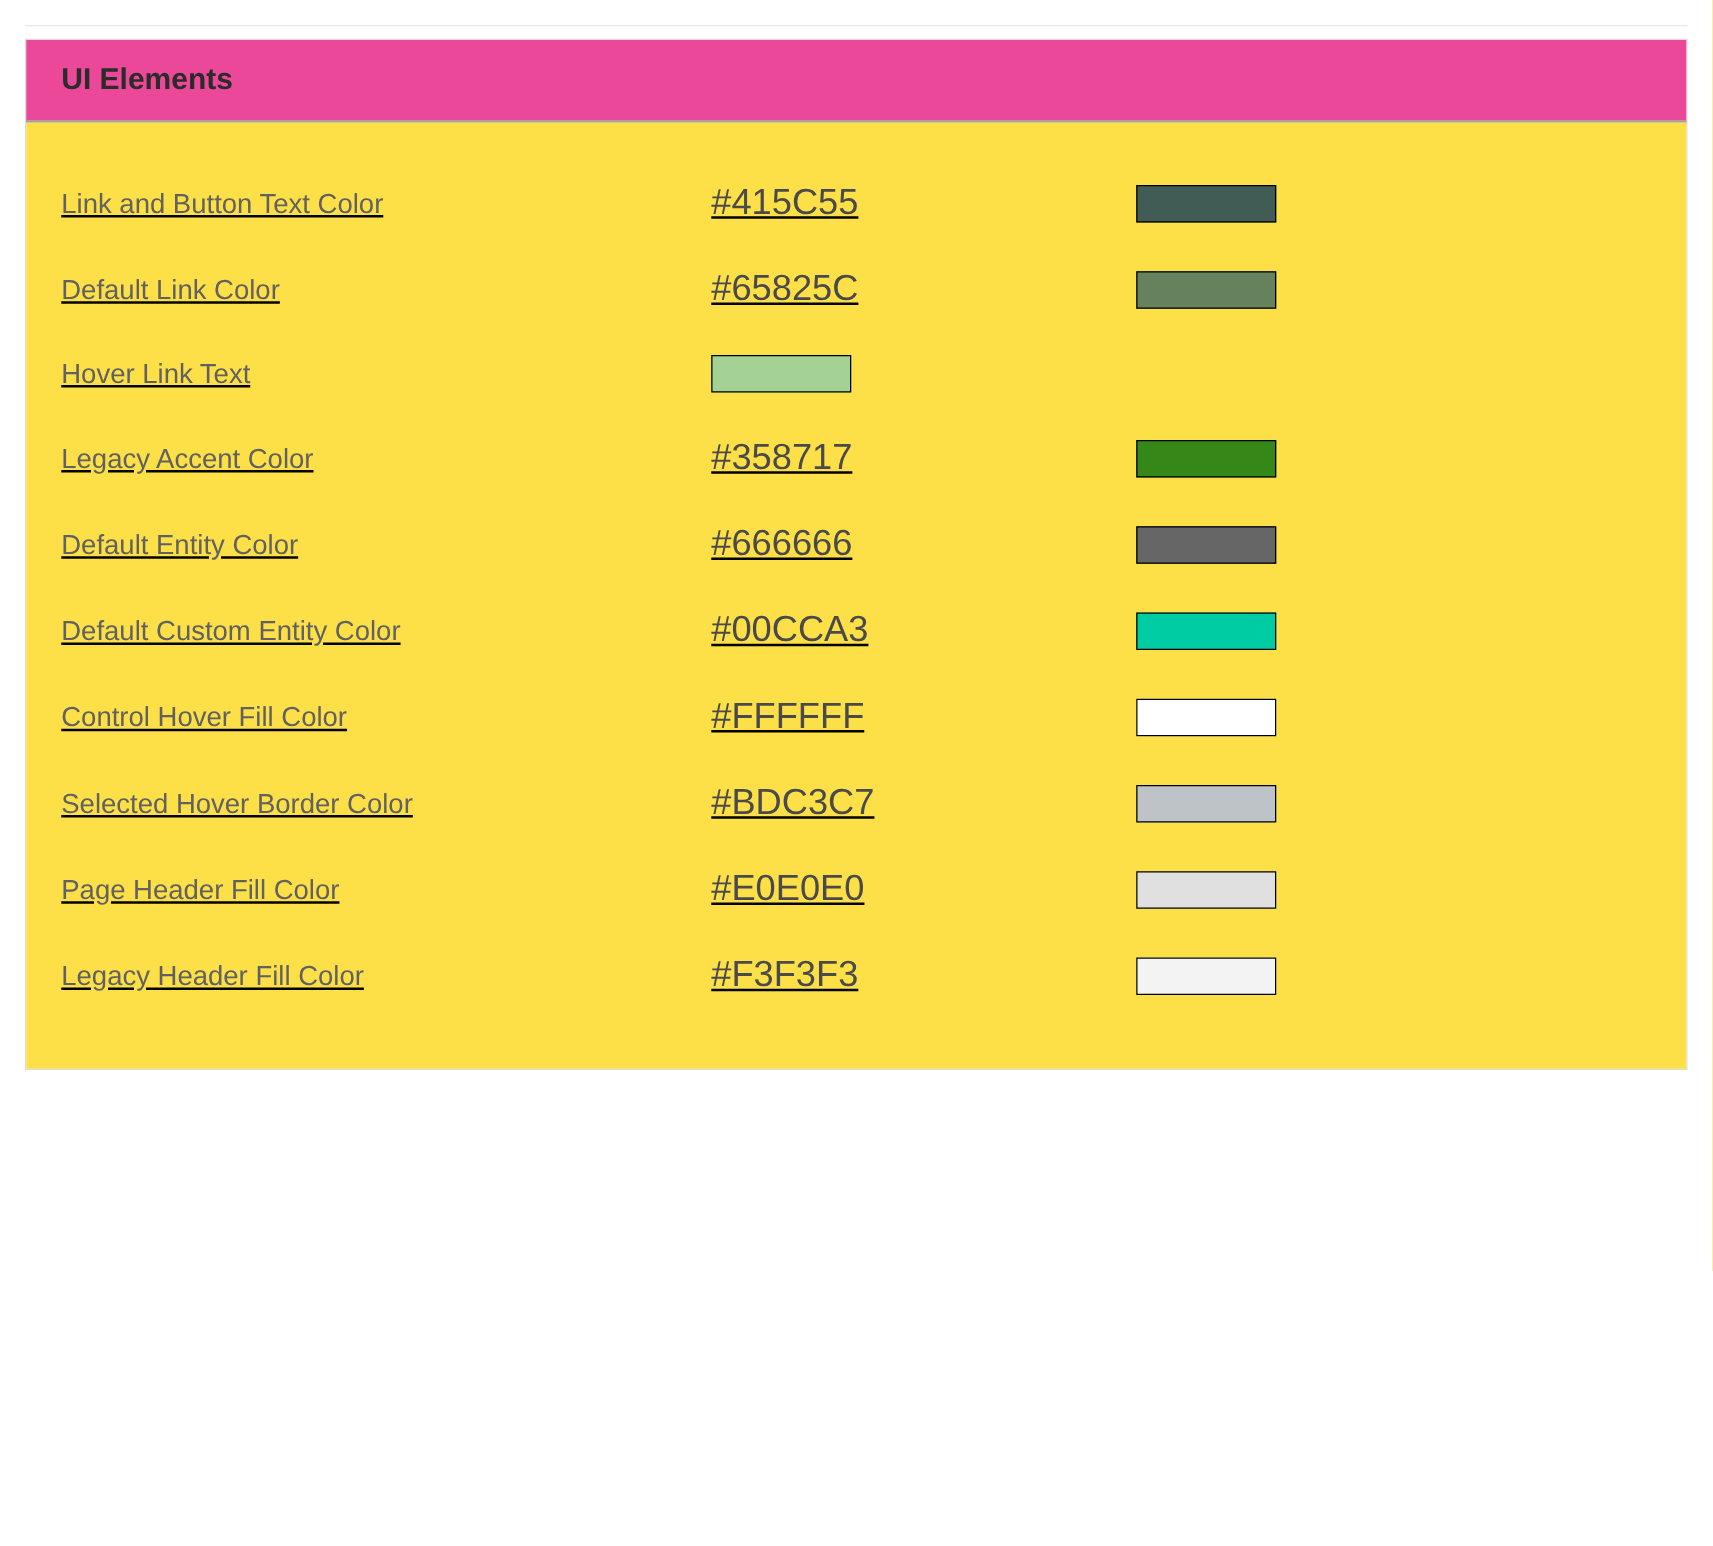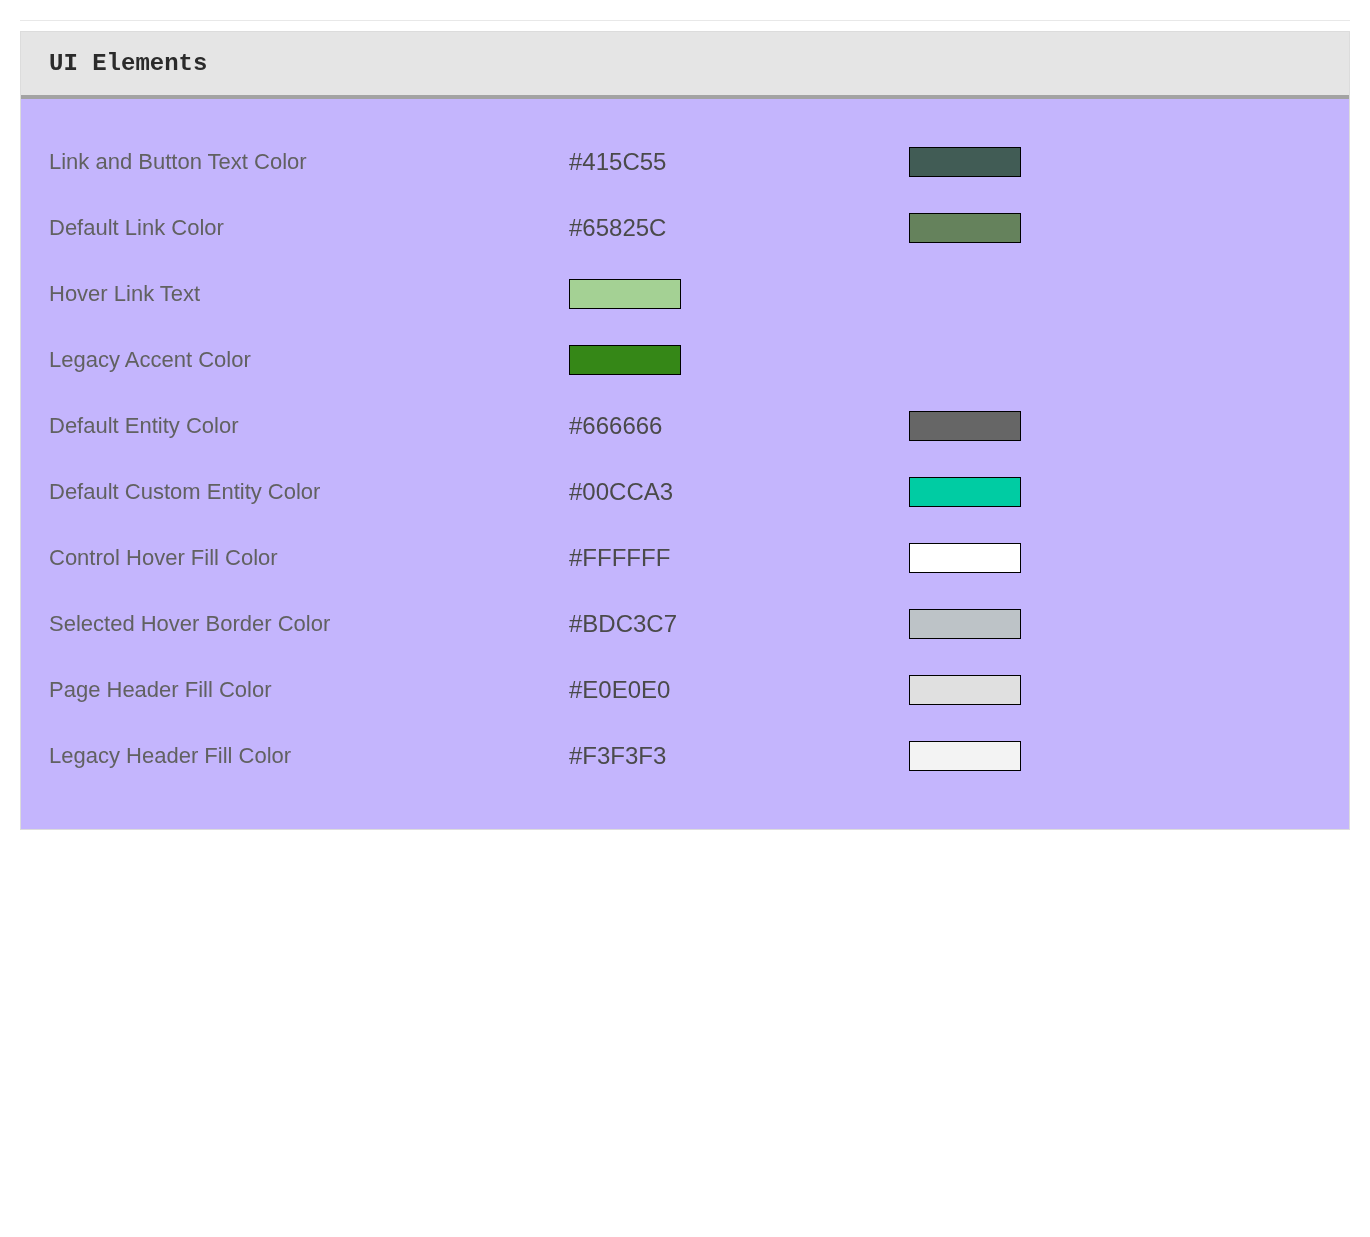--- a/index.html
+++ b/index.html
@@ -10,48 +10,48 @@
     body {
       font-family: "Segoe UI", -apple-system, BlinkMacSystemFont, sans-serif;
       background: #ffffff;
       padding: 20px;
     }
     .panel {
       border: 1px solid #dcdcdc;
       margin-top: 10px;
     }
     .panel-header {
-      background: #e5e5e5;
-      border-bottom: 4px solid #a3a3a3;
+      background: #ec4899;
+      border-bottom: 2px solid #a3a3a3;
       padding: 18px 28px;
-      font-family: Liberation Mono, monospace;
     }
     .panel-header-title {
       font-size: 24px;
       font-weight: 600;
       color: #2b2b2b;
     }
     .panel-body {
-      background: #c4b5fd;
+      background: #fde047;
       padding: 30px 28px 40px 28px;
+      text-decoration: underline;
     }
     .color-row {
       display: flex;
       align-items: center;
       padding: 18px 0;
     }
     .color-label {
       flex: 0 0 520px;
       font-size: 22px;
       color: #616161;
       font-weight: 400;
     }
     .color-value {
       flex: 0 0 340px;
-      font-size: 24px;
+      font-size: 29px;
       color: #4a4a4a;
       font-weight: 400;
     }
     .color-swatch {
       width: 112px;
       height: 30px;
       border: 1px solid #000000;
       cursor: pointer;
     }
     .top-divider {
@@ -80,20 +80,21 @@
         <div class="color-label">Default Link Color</div>
         <div class="color-value">#65825C</div>
         <div class="color-swatch" title="#65825C" style="background-color: rgb(101, 130, 92);"></div>
       </div>
       <div class="color-row">
         <div class="color-label">Hover Link Text</div>
         <div class="color-swatch" title="#A4D194" style="background-color: rgb(164, 209, 148);"></div>
       </div>
       <div class="color-row">
         <div class="color-label">Legacy Accent Color</div>
+        <div class="color-value">#358717</div>
         <div class="color-swatch" title="#358717" style="background-color: rgb(53, 135, 23);"></div>
       </div>
       <div class="color-row">
         <div class="color-label">Default Entity Color</div>
         <div class="color-value">#666666</div>
         <div class="color-swatch" title="#666666" style="background-color: rgb(102, 102, 102);"></div>
       </div>
       <div class="color-row">
         <div class="color-label">Default Custom Entity Color</div>
         <div class="color-value">#00CCA3</div>

